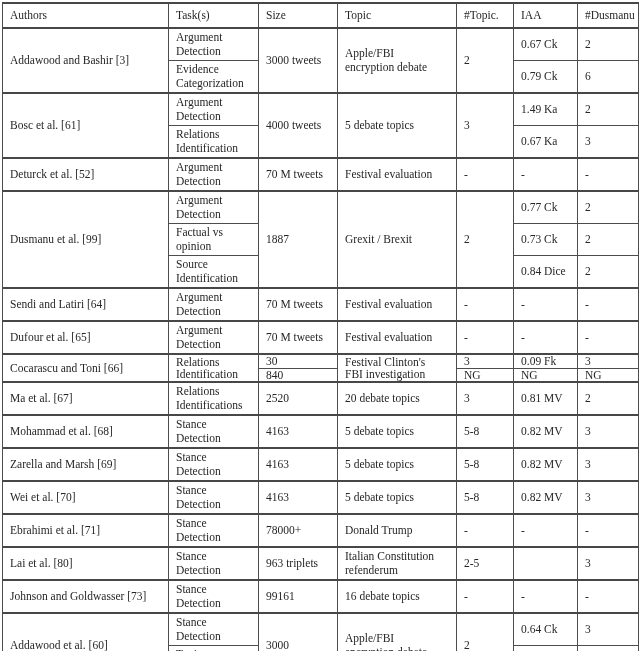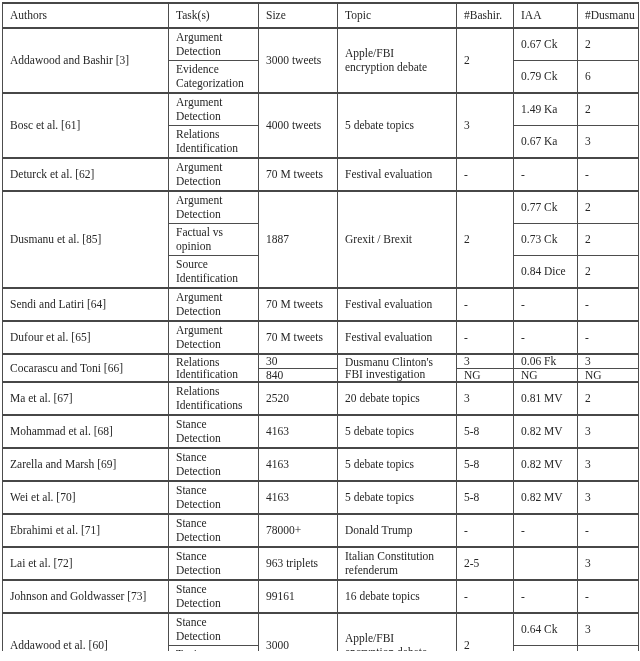--- a/index.html
+++ b/index.html
@@ -54,21 +54,21 @@
         <col style="width:64px">
       <col style="width:61px">
     </colgroup>
 
     <tbody>
         <tr class="header-row r25">
       <th>Authors</th>
       <th>Task(s)</th>
       <th>Size</th>
       <th>Topic</th>
-      <th>#Bashir.</th>
+      <th>#Topic.</th>
       <th>IAA</th>
       <th>#Dusmanu</th>
     </tr>
 
     <tr class="group-start r29">
       <td rowspan="2">Addawood and Bashir [3]</td>
       <td>Argument
 Detection</td>
       <td rowspan="2">3000 tweets</td>
       <td rowspan="2">Apple/FBI
@@ -95,32 +95,32 @@
       <td>2</td>
     </tr>
     <tr class="r29">
       <td>Relations
 Identification</td>
       <td>0.67 Ka</td>
       <td>3</td>
     </tr>
 
     <tr class="group-start r28">
-      <td>Deturck et al. [62]</td>
+      <td>Deturck et al. [52]</td>
       <td>Argument
 Detection</td>
       <td>70 M tweets</td>
       <td>Festival evaluation</td>
       <td>-</td>
       <td>-</td>
       <td>-</td>
     </tr>
 
     <tr class="group-start r28">
-      <td rowspan="3">Dusmanu et al. [85]</td>
+      <td rowspan="3">Dusmanu et al. [99]</td>
       <td>Argument
 Detection</td>
       <td rowspan="3">1887</td>
       <td rowspan="3">Grexit / Brexit</td>
       <td rowspan="3">2</td>
       <td>0.77 Ck</td>
       <td>2</td>
     </tr>
     <tr class="r28">
       <td>Factual vs
@@ -155,24 +155,24 @@
       <td>-</td>
       <td>-</td>
       <td>-</td>
     </tr>
 
     <tr class="group-start r14">
       <td rowspan="2">Cocarascu and Toni [66]</td>
       <td rowspan="2">Relations
 Identification</td>
       <td>30</td>
-      <td rowspan="2">Dusmanu Clinton's
+      <td rowspan="2">Festival Clinton's
 FBI investigation</td>
       <td>3</td>
-      <td>0.06 Fk</td>
+      <td>0.09 Fk</td>
       <td>3</td>
     </tr>
     <tr class="r14">
       <td>840</td>
       <td>NG</td>
       <td>NG</td>
       <td>NG</td>
     </tr>
 
     <tr class="group-start r28">
@@ -224,21 +224,21 @@
       <td>Stance
 Detection</td>
       <td>78000+</td>
       <td>Donald Trump</td>
       <td>-</td>
       <td>-</td>
       <td>-</td>
     </tr>
 
     <tr class="group-start r28">
-      <td>Lai et al. [72]</td>
+      <td>Lai et al. [80]</td>
       <td>Stance
 Detection</td>
       <td>963 triplets</td>
       <td>Italian Constitution
 refenderum</td>
       <td>2-5</td>
       <td></td>
       <td>3</td>
     </tr>
 

